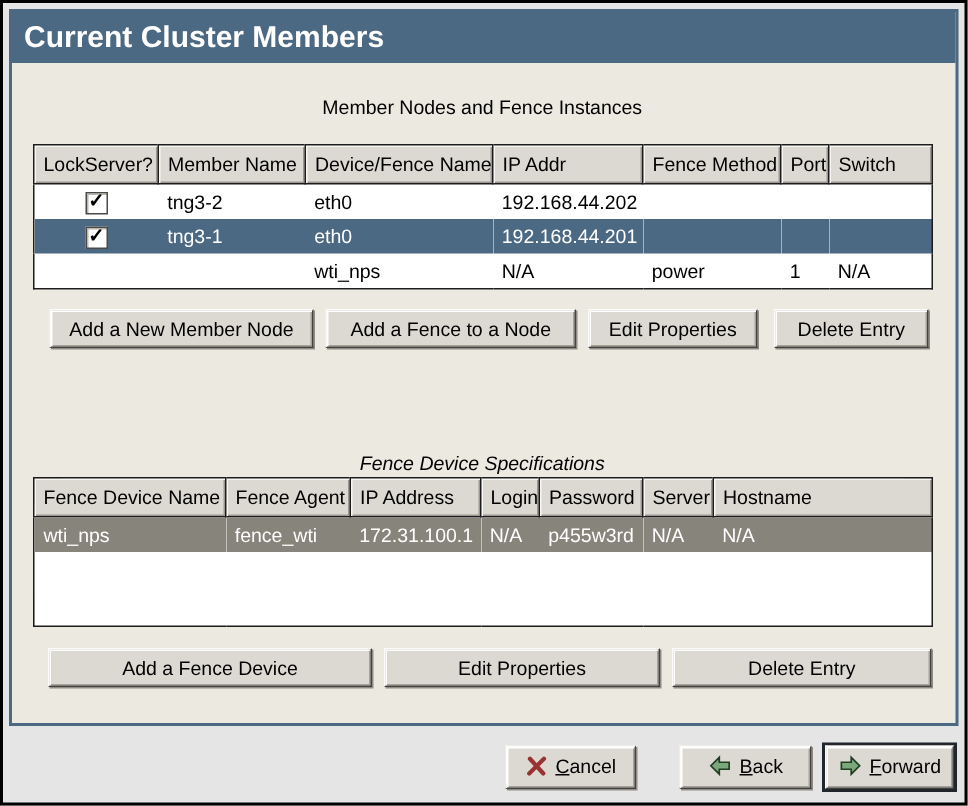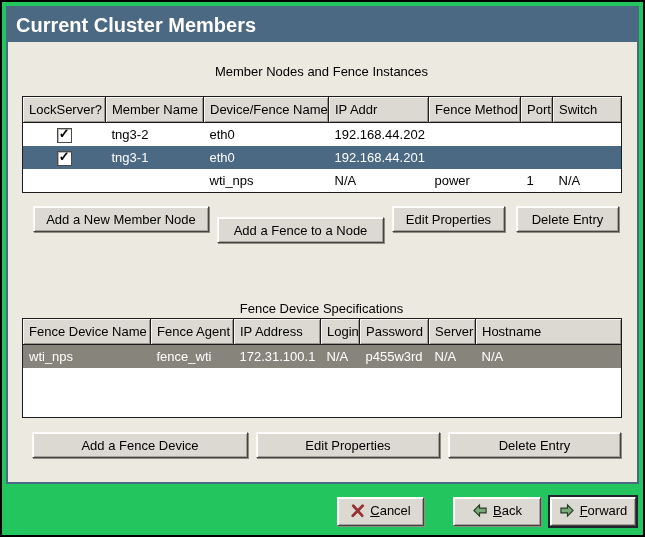--- a/index.html
+++ b/index.html
@@ -1,20 +1,20 @@
 <!DOCTYPE html>
 <html><head>
 <meta charset="utf-8">
 <style>
   html,body { margin:0; padding:0; }
   body { background:#777; font-family:"Liberation Sans",sans-serif; }
 
   .window {
     position:relative; width:645px; height:537px; box-sizing:border-box;
-    background:#22c55e; border:2px solid #000; padding:4px;
+    background:#e5e5e5; border:2px solid #000; padding:4px;
     overflow:hidden;
   }
   .druid {
     position:relative; height:478px; box-sizing:border-box;
     border:2px solid #4b6983; background:#ece9e1;
   }
   .titlebar {
     height:34px; background:#4b6983; color:#fff;
     font-size:20px; font-weight:bold; line-height:34px; padding-left:8px;
     letter-spacing:0px;
@@ -126,21 +126,21 @@
               <td>wti_nps</td>
               <td>N/A</td>
               <td>power</td>
               <td>1</td>
               <td>N/A</td>
             </tr>
           </tbody>
         </table>
       <div id="members-buttons"></div>
 
-      <div class="caption" style="top:259px;">Fence Device Specifications</div>
+      <div class="caption" style="top:259px;font-style:italic;">Fence Device Specifications</div>
       <table class="gtk-table" style="top:276px;border-radius:26px;" id="fence-table">
           <colgroup>
             <col style="width: 128px;">
             <col style="width: 83px;">
             <col style="width: 87px;">
             <col style="width: 39px;">
             <col style="width: 69px;">
             <col style="width: 47px;">
             <col style="width: 146px;">
           </colgroup>
@@ -166,21 +166,21 @@
               <td>N/A</td>
             </tr>
             <tr class="state-normal">
               <td colspan="7" style="height: 49px;"></td>
             </tr>
           </tbody>
         </table>
       <div id="fence-buttons"></div>
 
     <button class="btn" style="left: 25px; top: 164px; width: 176px;">Add a New Member Node</button>
-        <button class="btn" style="left: 209px; top: 164px; width: 167px; margin-top: 11px;">Add a Fence to a Node</button>
+        <button class="btn" style="left: 209px; top: 164px; width: 167px;">Add a Fence to a Node</button>
         <button class="btn" style="left: 384px; top: 164px; width: 113px;">Edit Properties</button>
         <button class="btn" style="left: 508px; top: 164px; width: 103px;">Delete Entry</button>
         <button class="btn" style="left: 24px; top: 390px; width: 216px;">Add a Fence Device</button>
         <button class="btn" style="left: 248px; top: 390px; width: 184px;">Edit Properties</button>
         <button class="btn" style="left: 440px; top: 390px; width: 173px;">Delete Entry</button>
       </div>
   </div>
   <div class="footer" id="footer">
       <button class="btn" style="left: 331px; top: 13px; width: 87px;"><span class="ico"><svg width="15" height="15" viewBox="0 0 16 16">
             <path d="M3.5 3 L13 13.5 M13.5 3 L3 13.5" stroke="#993333" stroke-width="3" stroke-linecap="round" fill="none"></path>

